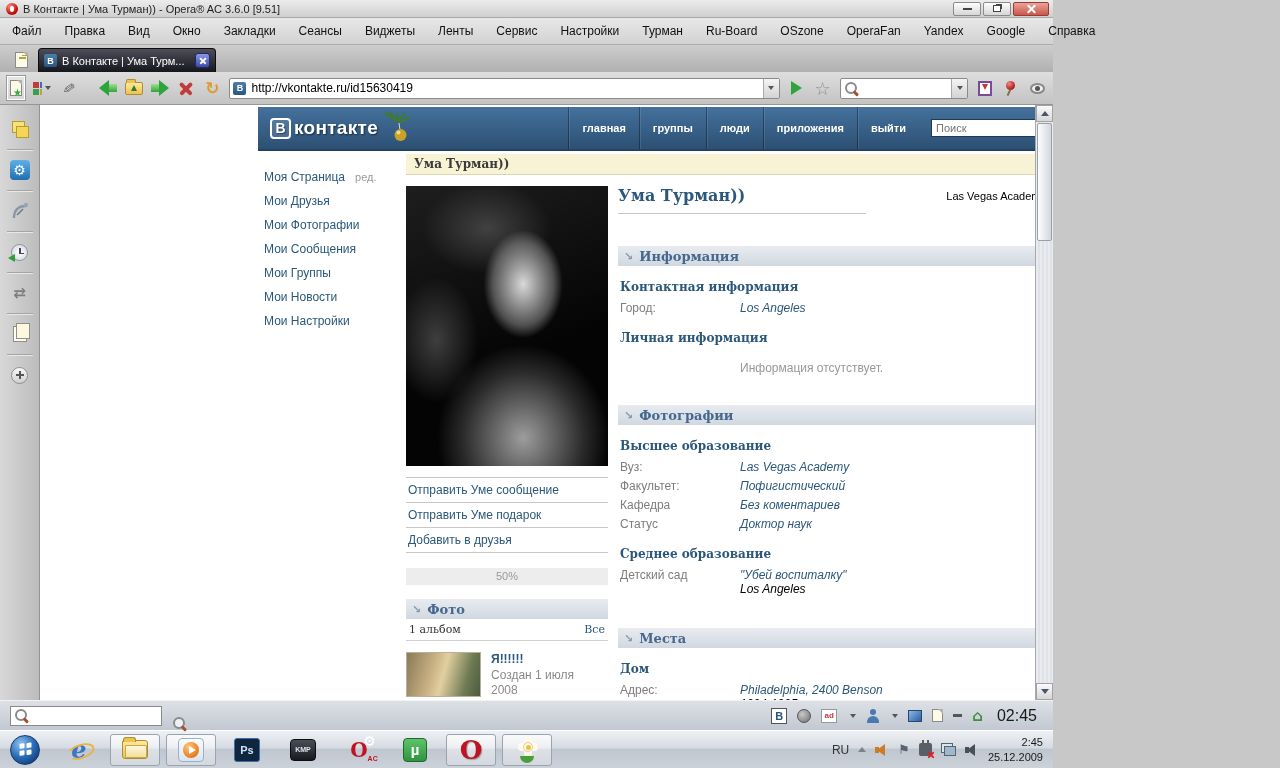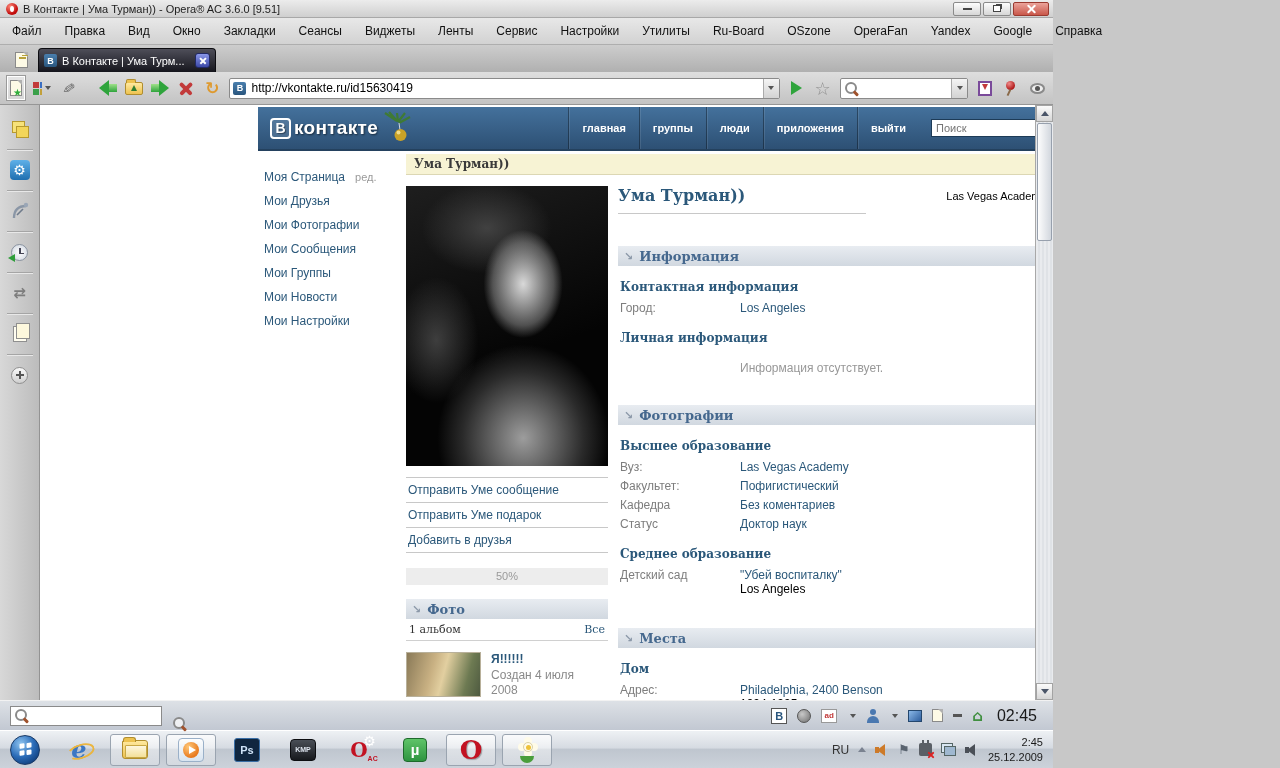--- a/index.html
+++ b/index.html
@@ -168,21 +168,21 @@
   .album-created { color:#8a8a8a; }
   .col-right { flex:1; min-width:0; }
   .name-row { display:flex; justify-content:space-between; align-items:flex-start; }
   .pname-wrap { width:58%; border-bottom:1px solid #c8c8c8; padding-bottom:8px; }
   .pname { font-family:"DejaVu Serif",serif; font-size:16px; font-weight:bold; color:#2B587A; }
   .paffil { font-size:11px; color:#000; padding-top:4px; }
   .info-head { margin-top:32px; }
   .group-title { font-family:"DejaVu Serif",serif; font-weight:bold; font-size:12px; color:#2B587A; margin:14px 0 4px 2px; }
   .irow { display:flex; font-size:12px; padding:2.5px 0 2.5px 2px; }
   .ilabel { width:120px; flex:none; color:#7d7d7d; }
-  .ival { color:#2B587A; cursor:pointer; }
+  .ival { color:#2B587A; cursor:pointer;font-style:italic; }
   .ival.plain { color:#000; cursor:default; }
   .empty-note { margin-left:120px; color:#989898; font-size:12px; padding:12px 0 4px 2px; }
   .edu-head { margin-top:26px; }
   .places-head { margin-top:30px; }
 
   
   .deskbar { height:30px; flex:none; display:flex; align-items:center; padding:0 10px;
     background:linear-gradient(#dde1e6,#c2c8d2); border-top:1px solid #f2f2f2; }
   .db-search { width:152px; height:20px; background:#fff; border:1px solid #8a8a8a; display:flex; align-items:center; padding-left:3px; }
   .db-search input { flex:1; width:60px; border:none; outline:none; font:12px "Liberation Sans",sans-serif; }
@@ -273,21 +273,21 @@
     <span class="menu-item">Файл</span>
     <span class="menu-item">Правка</span>
     <span class="menu-item">Вид</span>
     <span class="menu-item">Окно</span>
     <span class="menu-item">Закладки</span>
     <span class="menu-item">Сеансы</span>
     <span class="menu-item">Виджеты</span>
     <span class="menu-item">Ленты</span>
     <span class="menu-item">Сервис</span>
     <span class="menu-item">Настройки</span>
-    <span class="menu-item">Утилиты</span>
+    <span class="menu-item">Турман</span>
     <span class="menu-item">Ru-Board</span>
     <span class="menu-item">OSzone</span>
     <span class="menu-item">OperaFan</span>
     <span class="menu-item">Yandex</span>
     <span class="menu-item">Google</span>
     <span class="menu-item">Справка</span>
   </div>
 
   <div class="tabbar">
     <span class="newpage">
@@ -447,21 +447,21 @@
                 <span class="sh-title">Фото</span>
               </div>
               <div class="albums-row">
                 <span>1 альбом</span>
                 <span class="albums-all">Все</span>
               </div>
               <div class="album">
                 <span class="album-thumb"></span>
                 <span class="album-meta">
                   <div class="album-title">Я!!!!!!</div>
-                  <div class="album-created">Создан 4 июля 2008</div>
+                  <div class="album-created">Создан 1 июля 2008</div>
                 </span>
               </div>
             </div>
 
             <div class="col-right">
               <div class="name-row">
                 <div class="pname-wrap">
                   <span class="pname">Ума Турман))</span>
                 </div>
                 <span class="paffil">Las Vegas Academy</span>

